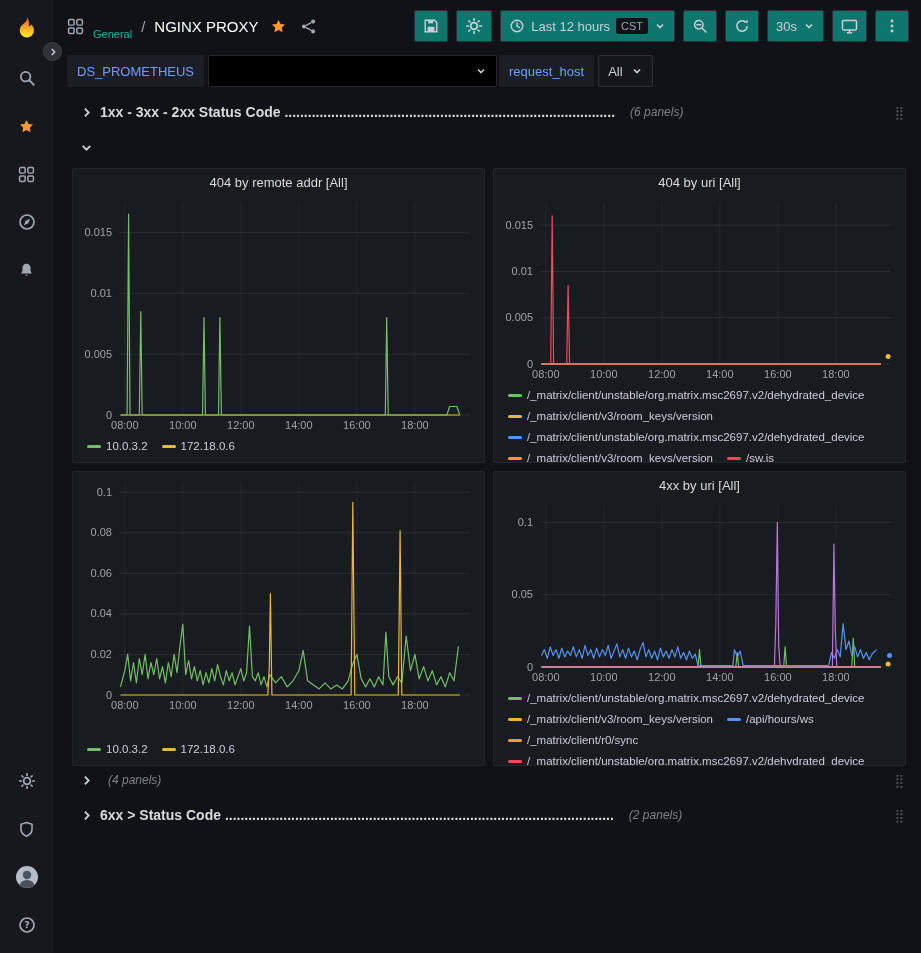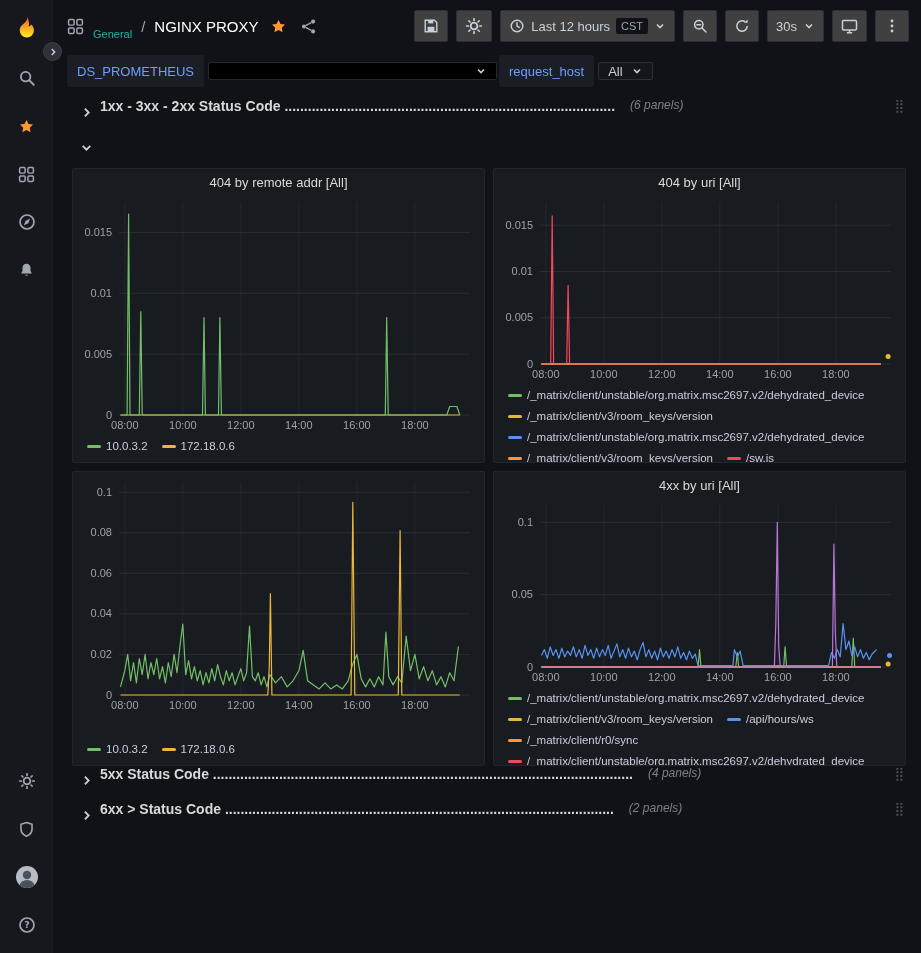--- a/index.html
+++ b/index.html
@@ -25,39 +25,39 @@
   .tb-left { display: flex; align-items: center; gap: 9px; min-width: 0; }
   .tb-icon { color: #9fa7b3; display: flex; align-items: center; cursor: default; }
   .tb-icon.share { cursor: pointer; margin-left: 4px; }
   .crumb-section { font-size: 11px; color: #14b8a6; cursor: pointer; margin-top: 16px; }
   .crumb-sep { font-size: 15px; color: #9fa7b3; }
   .crumb-title { font-size: 15px; color: #ffffff; font-weight: 500; cursor: pointer; }
   .star { color: #FF9830; display: flex; align-items: center; cursor: pointer; margin-left: 2px; }
 
   .tb-right { display: flex; align-items: center; gap: 8px; }
   .tbtn { height: 32px; min-width: 32px; padding: 0 8px; display: flex; align-items: center; gap: 6px;
-    background: #404040; border: 1px solid #2c2f37; border-radius: 2px; color: #c7d0d9; font-size: 13px; cursor: pointer; }
+    background: #0f766e; border: 1px solid #2c2f37; border-radius: 2px; color: #c7d0d9; font-size: 13px; cursor: pointer; }
   .tbtn .tbi { display: flex; align-items: center; color: #c7d0d9; }
   .tz-chip { background: #111217; border-radius: 2px; padding: 2px 5px; font-size: 11px; color: #9fa7b3; }
   .caret { display: flex; align-items: center; color: #c7d0d9; }
 
   
   .submenu { height: 38px; flex: none; display: flex; align-items: center; padding: 0 14px; gap: 2px; }
   .var-group { display: flex; align-items: center; gap: 4px; }
   .var-label { height: 32px; display: flex; align-items: center; padding: 0 10px; background: #1b1e24;
     border-radius: 2px; color: #6E9FFF; font-size: 13px; font-weight: 500; }
-  .var-value { height: 18px; display: flex; align-items: center; justify-content: space-between; gap: 8px;
+  .var-value { height: 32px; display: flex; align-items: center; justify-content: space-between; gap: 8px;
     padding: 0 9px; background: #000000; border: 1px solid #26282e; border-radius: 2px; color: #c7d0d9;
     font-size: 13px; cursor: pointer; }
   .var-value.ds { width: 289px; }
   .var-value.small { min-width: 54px; background: #15161b; border-color: #2c2f37; }
 
   
   .dashboard { flex: 1; min-height: 0; padding: 8px 15px 0 19px; overflow: hidden; }
-  .row-head { height: 28px; display: flex; gap: 7px; cursor: pointer; margin-bottom: 7px; padding-left: 8px; }
+  .row-head { height: 28px; display: flex; align-items: center; gap: 7px; cursor: pointer; margin-bottom: 7px; padding-left: 8px; }
   .row-chev { color: #c7d0d9; display: flex; align-items: center; flex: none; }
   .row-title { font-size: 14px; font-weight: 600; color: #d8d9da; white-space: nowrap; overflow: hidden; }
   .row-count { font-size: 12px; font-style: italic; color: #7b8087; margin-left: 8px; white-space: nowrap; }
   .row-handle { margin-left: auto; color: #4d5158; font-size: 13px; font-family: "DejaVu Sans", sans-serif; padding-right: 2px; cursor: grab; }
 
   .grid { display: grid; grid-template-columns: 1fr 1fr; gap: 8px; }
   .panel { background: #181b1f; border: 1px solid #23252b; border-radius: 2px; height: 295px;
     display: flex; flex-direction: column; overflow: hidden; }
   .panel-title { text-align: center; font-size: 13px; font-weight: 500; color: #d8d9da; padding: 6px 8px 2px; cursor: pointer; flex: none; }
   .chart-wrap { flex: 1; min-height: 0; position: relative; }
@@ -558,21 +558,20 @@
           </div>
       </section>
     </div>
 
     <div class="row-head">
       <span class="row-chev">
           <svg viewBox="0 0 12 12" width="13" height="13">
             <path d="M4.5 2.5L8 6l-3.5 3.5" fill="none" stroke="currentColor" stroke-width="1.7"></path>
           </svg>
         </span>
-      <span class="row-title"><span>5xx Status Code </span><span>............................................................................................................</span></span>
       <span class="row-count">(4 panels)</span>
       <span class="row-handle">⣿</span>
     </div>
 
     <div class="row-head">
       <span class="row-chev">
           <svg viewBox="0 0 12 12" width="13" height="13">
             <path d="M4.5 2.5L8 6l-3.5 3.5" fill="none" stroke="currentColor" stroke-width="1.7"></path>
           </svg>
         </span>

